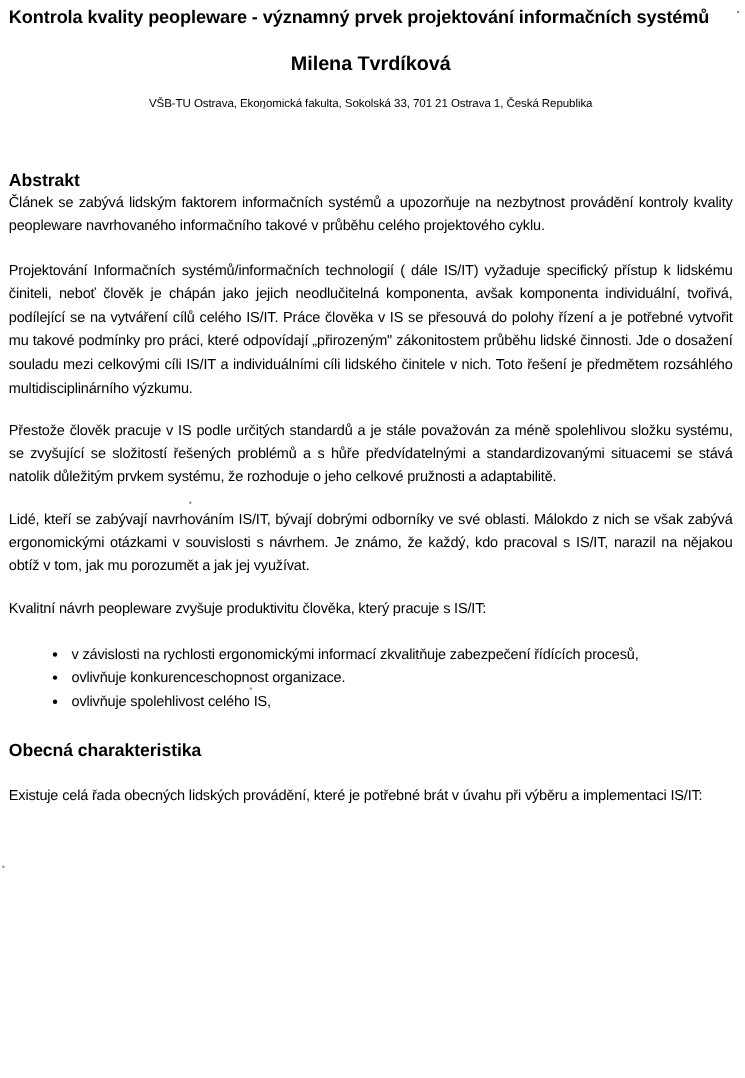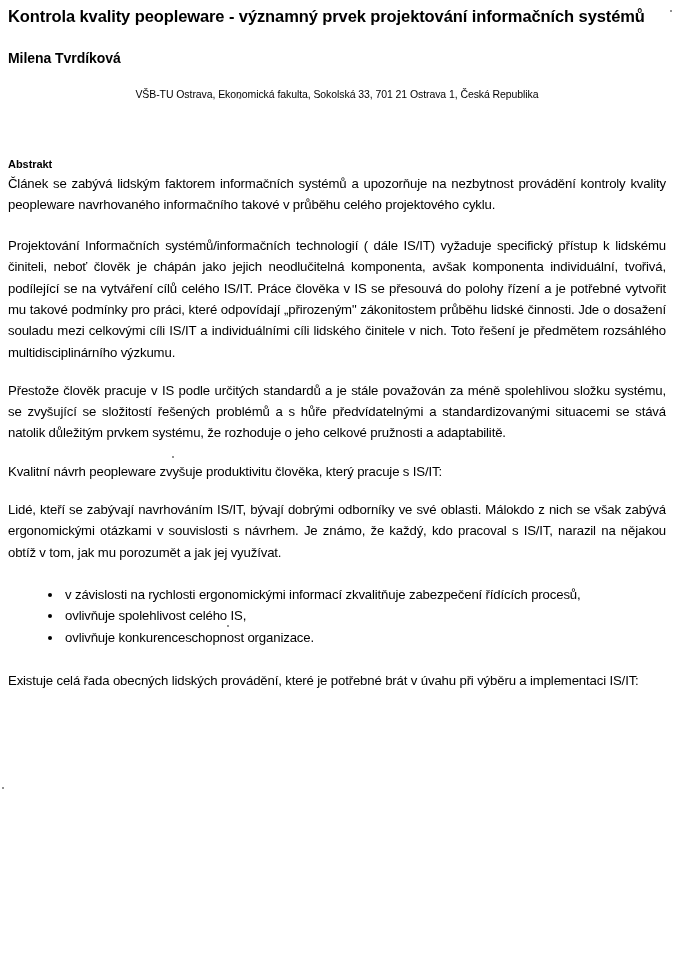--- a/index.html
+++ b/index.html
@@ -36,42 +36,43 @@
     line-height: 21.5px;
     letter-spacing: -0.1px;
     margin: 0;
     padding-top: 6px;
     width: 648px;
     text-align: left;
   }
 
   
   .doc-author {
-    font-size: 14px;
+    font-size: 18px;
     font-weight: bold;
     line-height: 15px;
     margin: 0;
     padding-top: 23px;
     letter-spacing: -0.05px;
+    text-align: center;
   }
 
   
   .doc-affiliation {
     font-size: 10.5px;
     font-weight: normal;
     line-height: 13px;
     margin: 0;
     padding-top: 22px;
     letter-spacing: -0.08px;
     text-align: center;
   }
 
   
   .section-heading {
-    font-size: 11px;
+    font-size: 16px;
     font-weight: bold;
     line-height: 15px;
     margin: 0;
     letter-spacing: -0.05px;
   }
   .h-abstrakt { padding-top: 56px; }
   .h-uvod     { padding-top: 27px; }
   .h-obecna   { padding-top: 27px; }
 
   
@@ -141,30 +142,31 @@
 
     <h2 class="section-heading h-abstrakt">Abstrakt</h2>
 
     <p class="para p-abstract">Článek se zabývá lidským faktorem informačních systémů a upozorňuje na nezbytnost provádění kontroly kvality peopleware navrhovaného informačního takové v průběhu celého projektového cyklu.</p>
 
 
     <p class="para p-uvod-1">Projektování Informačních systémů/informačních technologií ( dále IS/IT) vyžaduje specifický přístup k lidskému činiteli, neboť člověk je chápán jako jejich neodlučitelná komponenta, avšak komponenta individuální, tvořivá, podílející se na vytváření cílů celého IS/IT. Práce člověka v IS se přesouvá do polohy řízení a je potřebné vytvořit mu takové podmínky pro práci, které odpovídají „přirozeným" zákonitostem průběhu lidské činnosti. Jde o dosažení souladu mezi celkovými cíli IS/IT a individuálními cíli lidského činitele v nich. Toto řešení je předmětem rozsáhlého multidisciplinárního výzkumu.</p>
 
     <p class="para p-uvod-2">Přestože člověk pracuje v IS podle určitých standardů a je stále považován za méně spolehlivou složku systému, se zvyšující se složitostí řešených problémů a s hůře předvídatelnými a standardizovanými situacemi se stává natolik důležitým prvkem systému, že rozhoduje o jeho celkové pružnosti a adaptabilitě.</p>
 
+    <p class="para p-uvod-3">Lidé, kteří se zabývají navrhováním IS/IT, bývají dobrými odborníky ve své oblasti. Málokdo z nich se však zabývá ergonomickými otázkami v souvislosti s návrhem. Je známo, že každý, kdo pracoval s IS/IT, narazil na nějakou obtíž v tom, jak mu porozumět a jak jej využívat.</p>
+
     <p class="para p-lead">Kvalitní návrh peopleware zvyšuje produktivitu člověka, který pracuje s IS/IT:</p>
-
-    <p class="para p-uvod-3">Lidé, kteří se zabývají navrhováním IS/IT, bývají dobrými odborníky ve své oblasti. Málokdo z nich se však zabývá ergonomickými otázkami v souvislosti s návrhem. Je známo, že každý, kdo pracoval s IS/IT, narazil na nějakou obtíž v tom, jak mu porozumět a jak jej využívat.</p>
 
     <ul class="bullet-list">
       <li>v závislosti na rychlosti ergonomickými informací zkvalitňuje zabezpečení řídících procesů,</li>
+      <li class="single">ovlivňuje konkurenceschopnost organizace.</li>
       <li class="single">ovlivňuje spolehlivost celého IS,</li>
-      <li class="single">ovlivňuje konkurenceschopnost organizace.</li>
     </ul>
 
+    <h2 class="section-heading h-obecna">Obecná charakteristika</h2>
 
     <p class="para p-obecna">Existuje celá řada obecných lidských provádění, které je potřebné brát v úvahu při výběru a implementaci IS/IT:</p>
 
   </div>
 
   <span class="speck" style="left:670px; top:10px;"></span>
   <span class="speck" style="left:239px; top:97px;"></span>
   <span class="speck" style="left:227px; top:625px;"></span>
   <span class="speck" style="left:2px; top:787px;"></span>
   <span class="speck" style="left:659px; top:959px;"></span>

